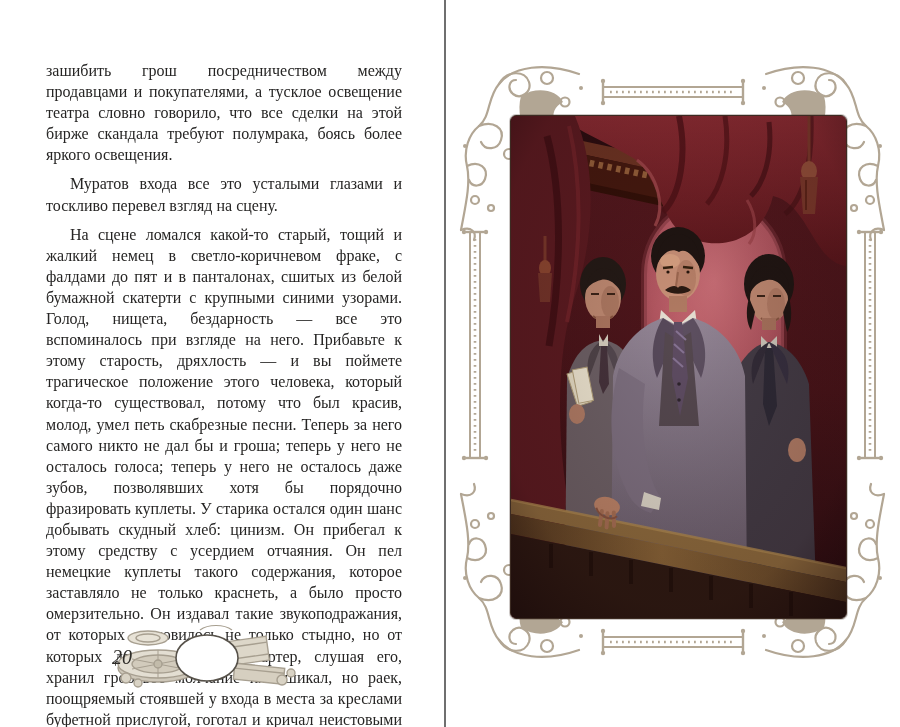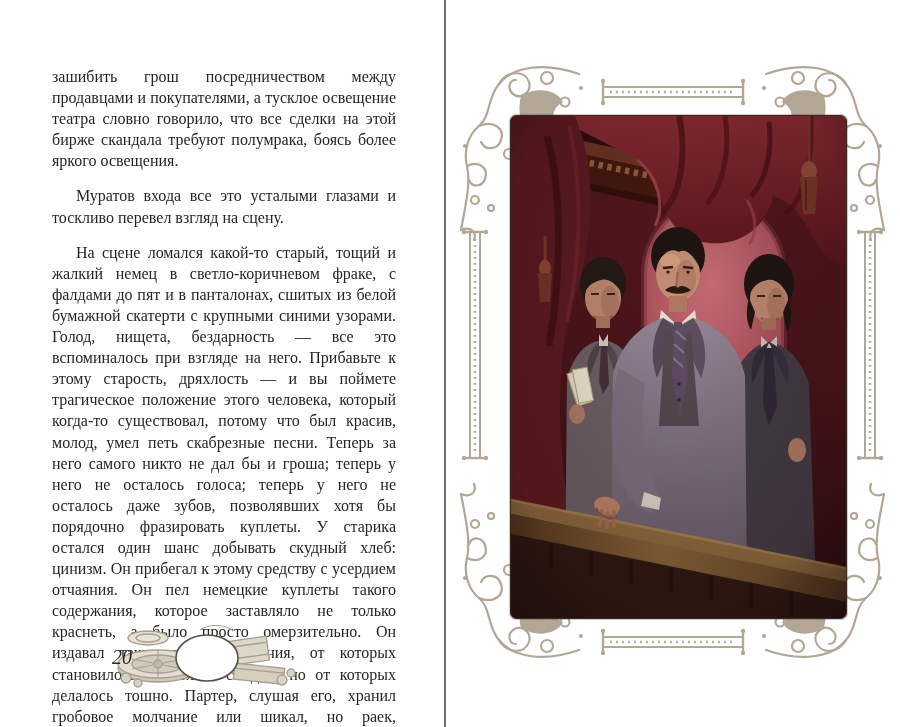--- a/index.html
+++ b/index.html
@@ -3,21 +3,21 @@
 <meta charset="utf-8">
 <style>
   html,body{margin:0;padding:0;background:#ffffff;}
   .stage{position:relative;width:900px;height:727px;background:#ffffff;overflow:hidden;
          font-family:"Liberation Serif",serif;}
   
   .divider{position:absolute;left:444px;top:0;width:2px;height:727px;background:#6f6f6f;}
   
   .left-page{position:absolute;left:38px;top:52px;width:372px;color:#262524;
              font-size:16px;line-height:21.1px;text-align:justify;}
-  .left-page p{margin:14px;}
+  .left-page p{margin:8px;}
   .left-page p.ind{text-indent:24px;}
   
   .vignette{position:absolute;left:112px;top:616px;width:190px;height:78px;}
   .vignette svg{position:absolute;left:0;top:0;}
   .pagenum{position:absolute;left:0;right:0;top:30px;
            font-family:"Liberation Serif",serif;font-style:italic;font-size:20px;
            color:#2e2c28;}
   
   .right-page{position:absolute;left:445px;top:0;width:455px;height:727px;}
   .frame{position:absolute;left:0;top:0;}

